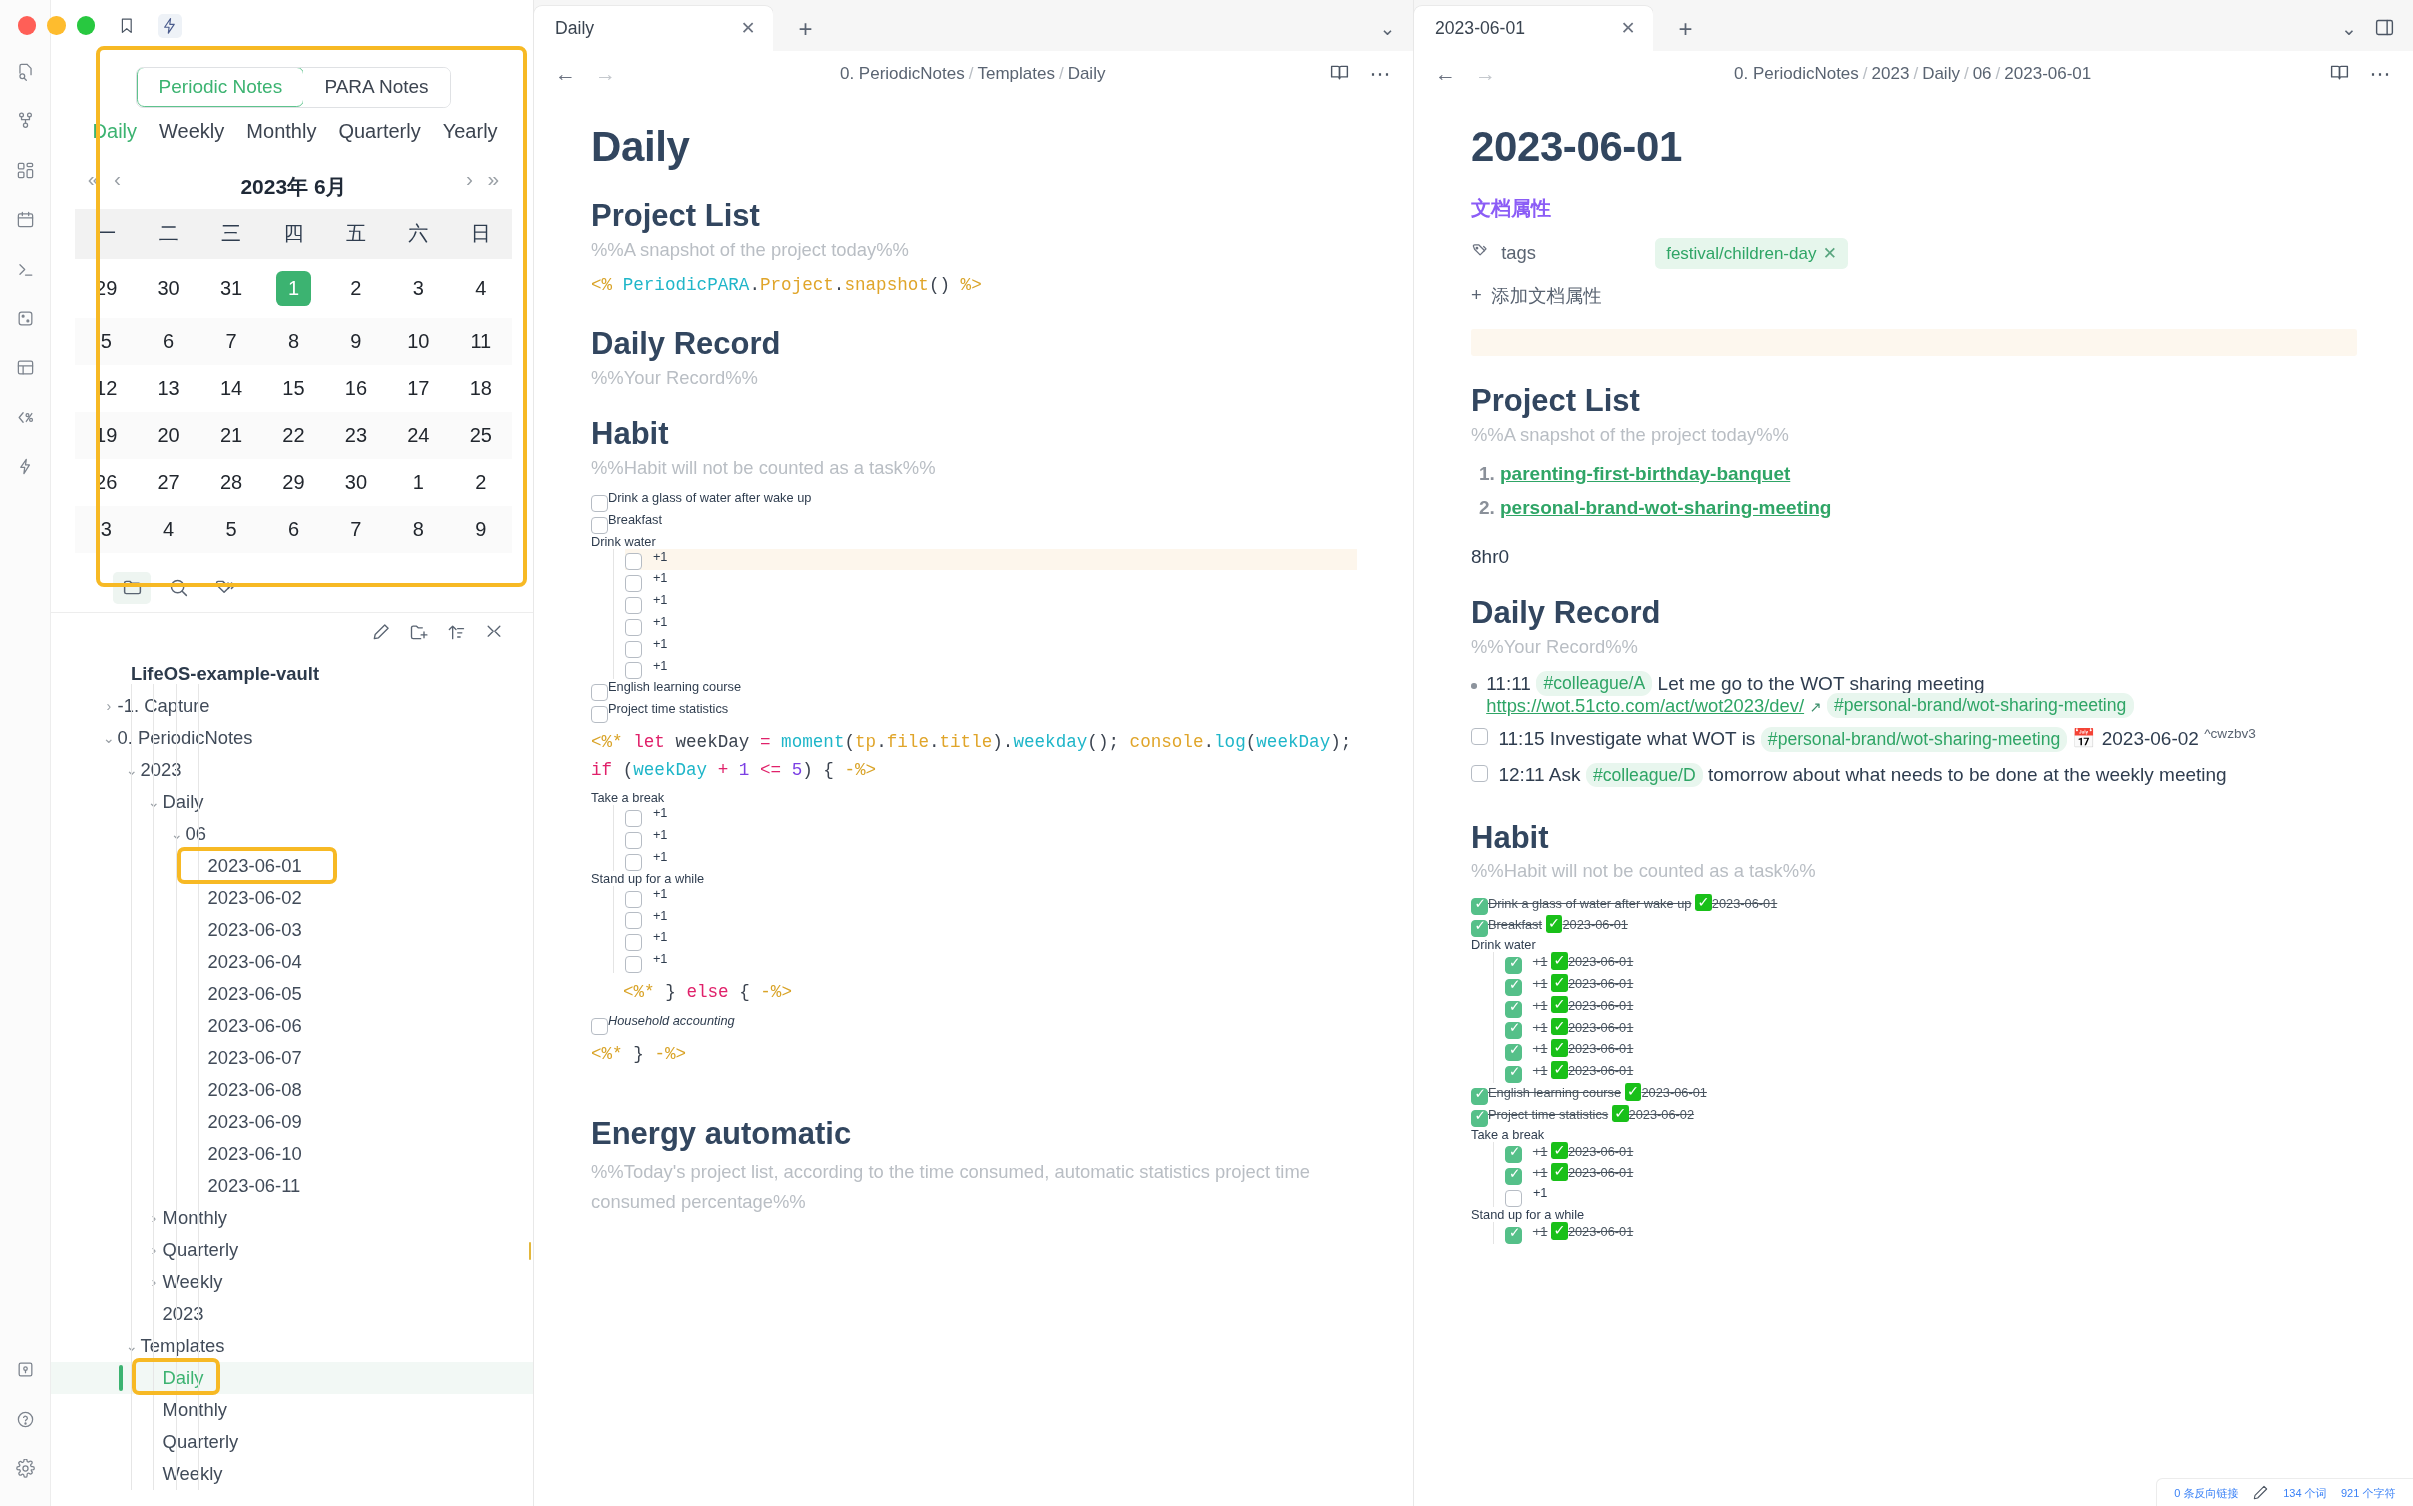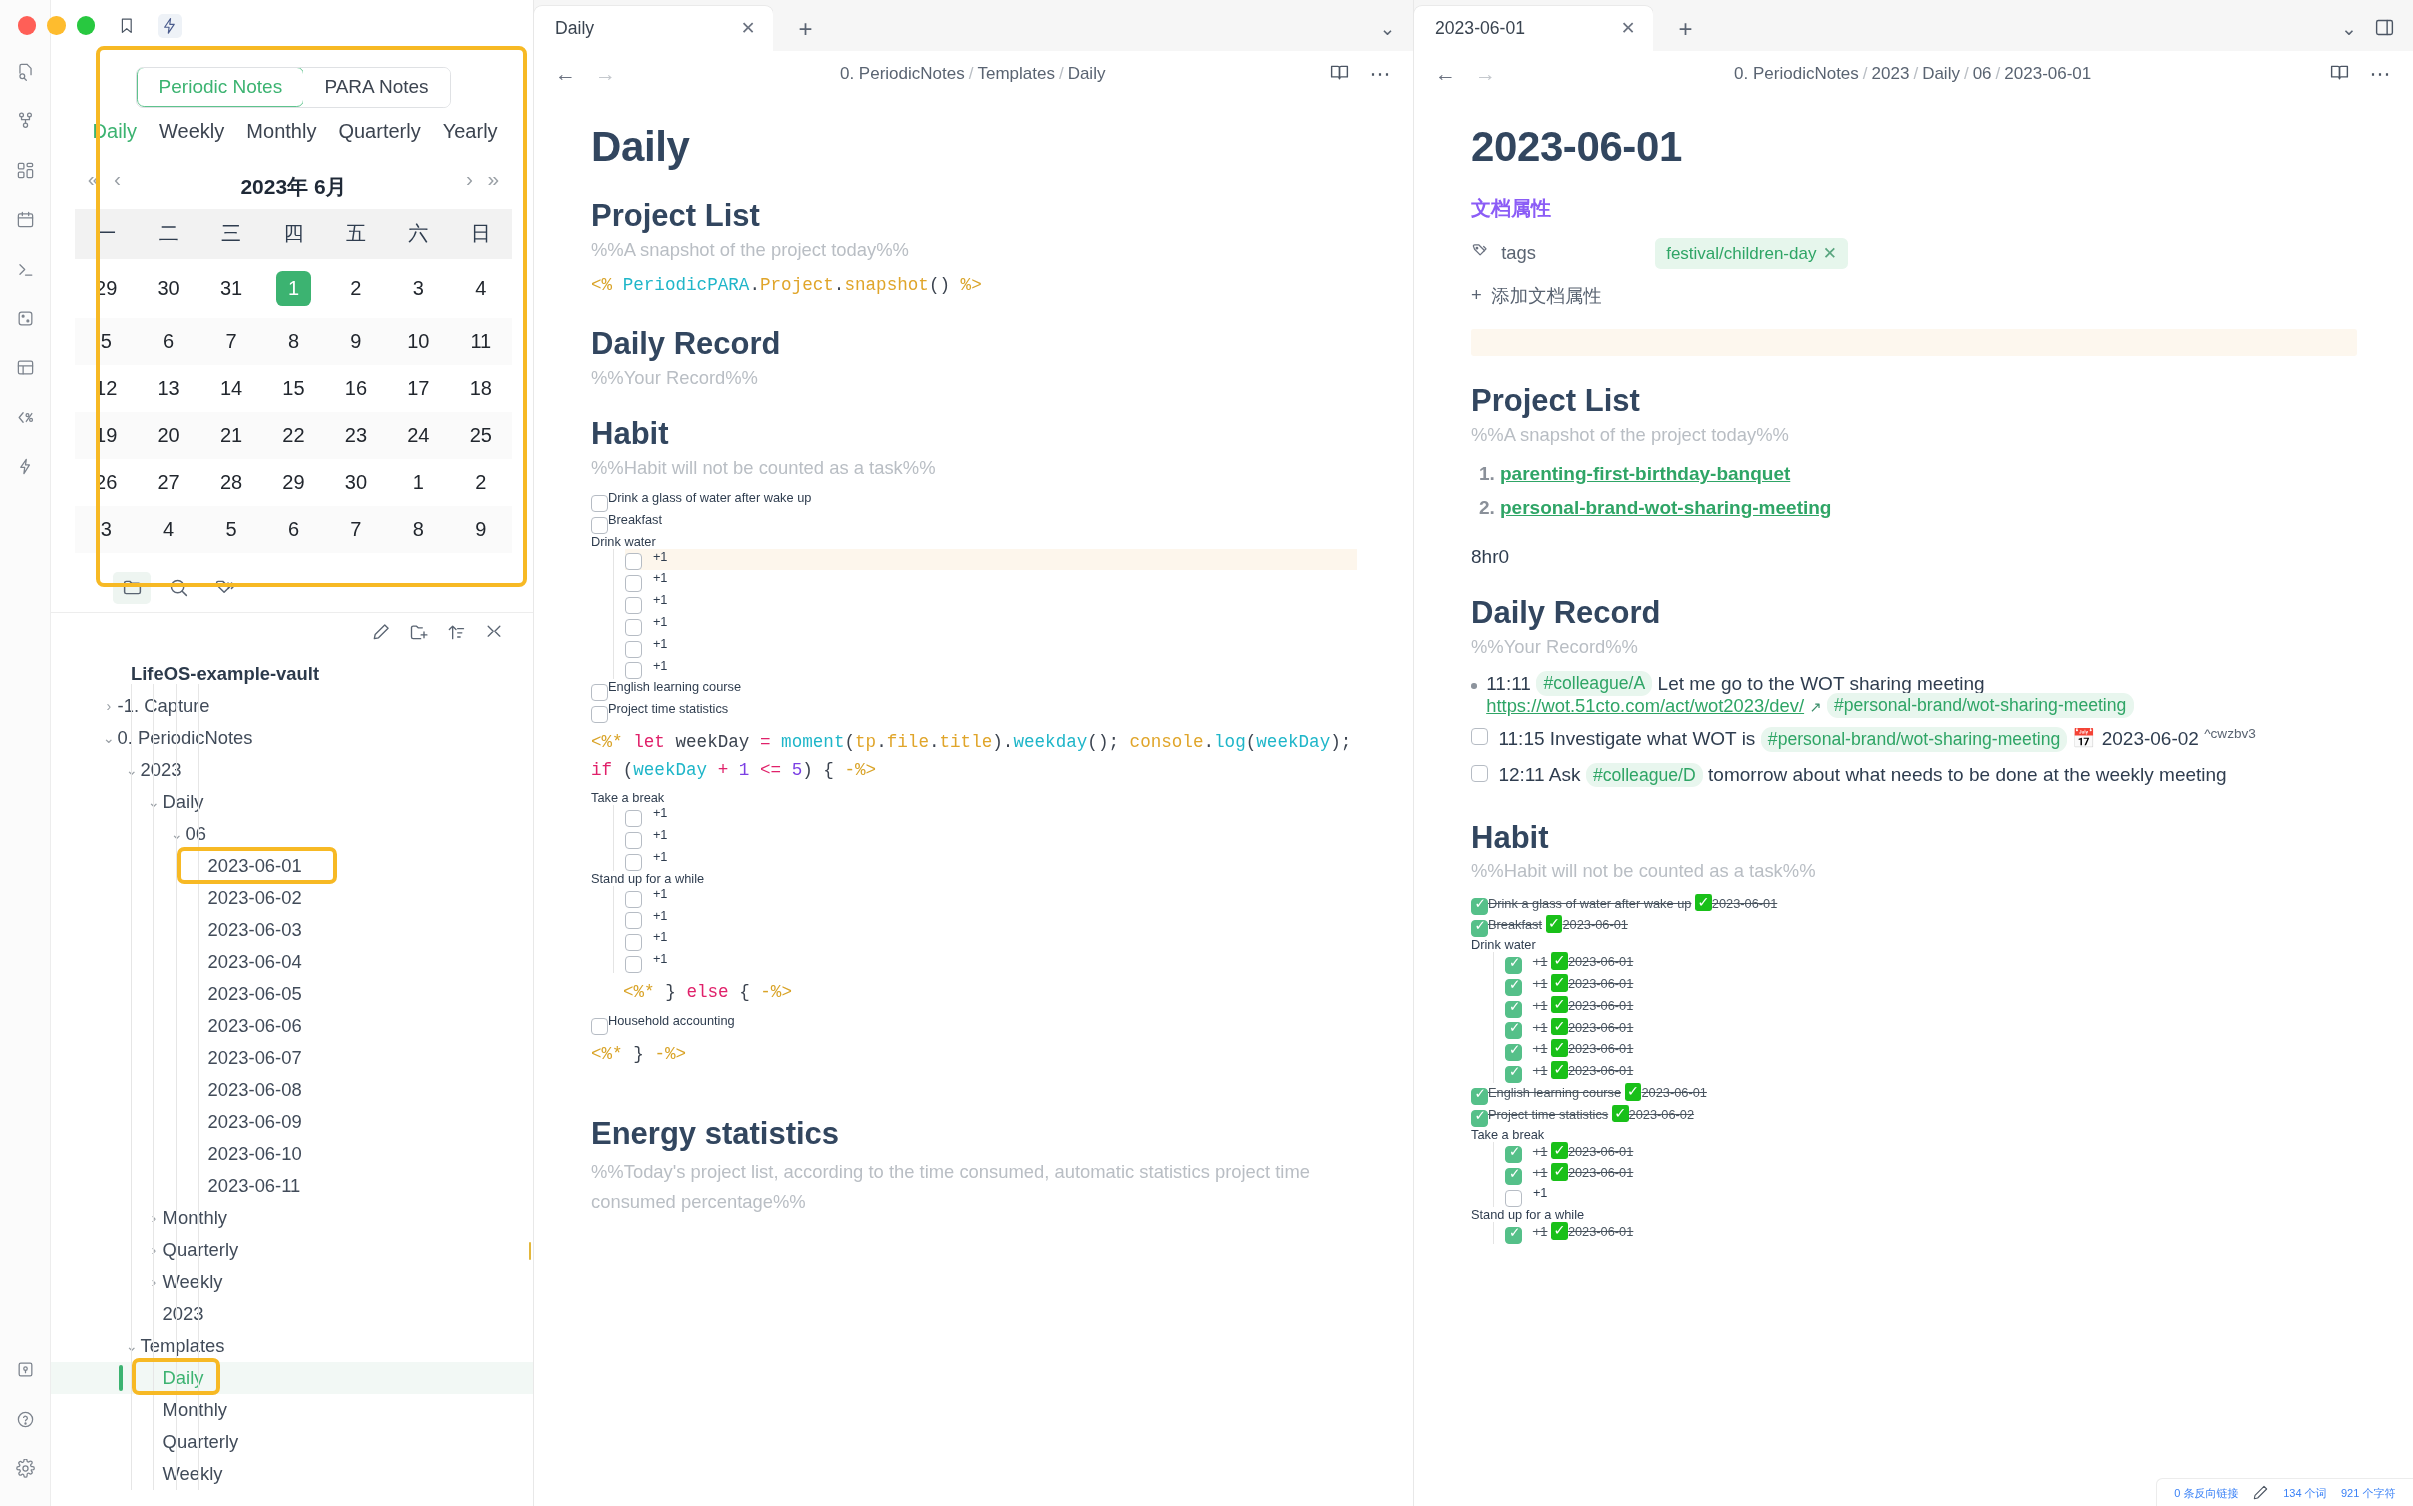--- a/index.html
+++ b/index.html
@@ -694,30 +694,30 @@
             <div class="task" style="display: flex;">
               <span class="chk"></span>
               <span class="nest2"><span>+1</span></span>
             </div>
           </div>
         </ul>
       <div class="code-line" style="margin-left:32px">
         <span class="c-tag">&lt;%*</span> <span class="c-gy">}</span> <span class="c-pk">else</span> <span class="c-gy">{</span> <span class="c-tag">-%&gt;</span>
       </div>
       <ul class="plain" id="mid-else">
-          <div class="task" style="display: flex;">
+          <div class="task" style="display: flex; font-style: italic;">
             <span class="chk"></span>
             <span><span>Household accounting</span></span>
           </div>
         </ul>
       <div class="code-line">
         <span class="c-tag">&lt;%*</span> <span class="c-gy">}</span> <span class="c-tag">-%&gt;</span>
       </div>
 
-      <h2 style="margin-top:48px">Energy statistics</h2>
+      <h2 style="margin-top:48px">Energy automatic</h2>
       <div class="muted-cmt" style="line-height:1.6">%%Today's project list, according to the time consumed, automatic statistics project time consumed percentage%%</div>
     </div>
   </div>
 
   <div class="pane pane-right">
     <div class="tabbar">
       <div class="tab">
         <span>2023-06-01</span>
         <span class="xb">✕</span>
       </div>

